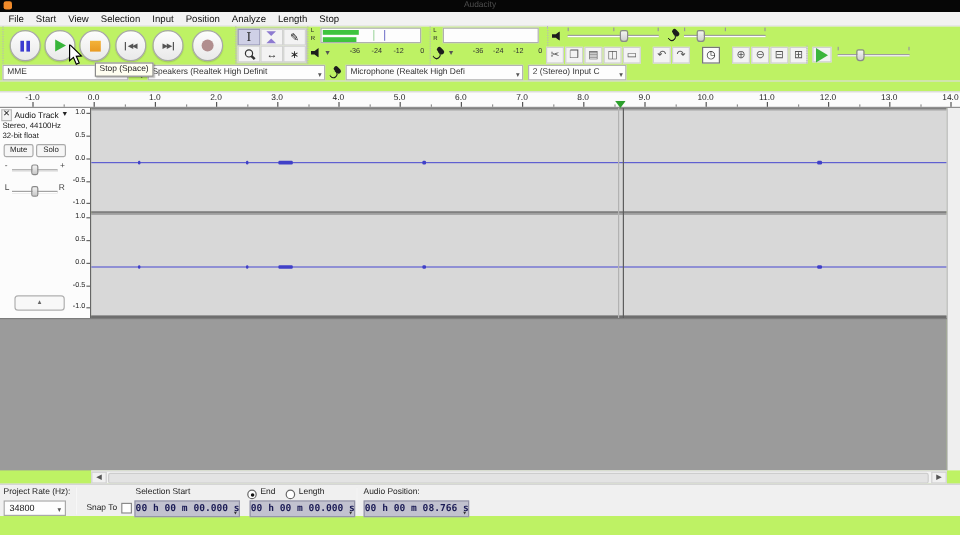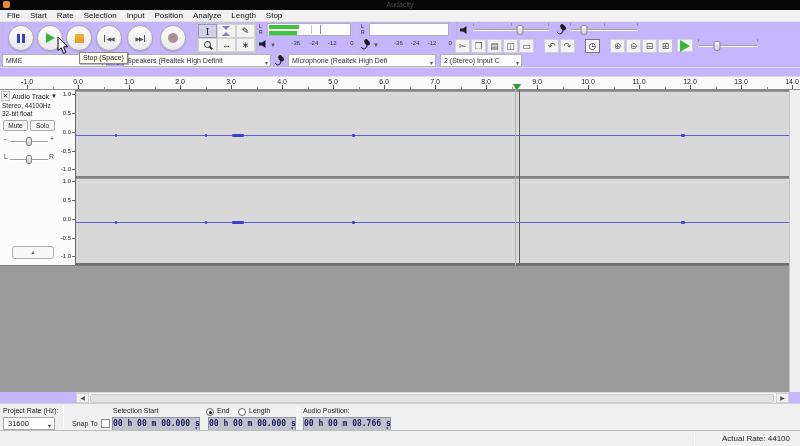--- a/index.html
+++ b/index.html
@@ -1,18 +1,18 @@
 <!DOCTYPE html>
 <html><head>
 <meta charset="utf-8">
 <style>
   *{margin:0;padding:0;box-sizing:border-box}
   html,body{width:800px;height:446px;overflow:hidden}
   body{font-family:"Liberation Sans","DejaVu Sans",sans-serif;background:#f0f0f0;position:relative}
-  #app{position:absolute;left:0;top:0;width:800px;height:446px;background:#c4b5fd;overflow:hidden}
+  #app{position:absolute;left:0;top:0;width:800px;height:446px;background:#bef264;overflow:hidden}
   .abs{position:absolute}
 
   
   #titlebar{left:0;top:0;width:800px;height:10px;background:#060606;color:#4f4f4f;font-size:7px;text-align:center;line-height:10px}
   #app-logo{left:3px;top:1px;width:7px;height:7px;background:#ef8a2a;border-radius:2px}
 
   
   #menubar{left:0;top:10px;width:800px;height:12px;background:#f2f2f2;display:flex;align-items:center;padding-left:2px;border-bottom:1px solid #e4e4e4}
   .menu-item{font-size:8px;color:#111;padding:0 5px;line-height:12px}
 
@@ -143,21 +143,21 @@
 <div id="app">
 
   <div class="abs" id="titlebar">
     <div class="abs" id="app-logo"></div>
     <span>Audacity</span>
   </div>
 
   <div class="abs" id="menubar">
       <span class="menu-item">File</span>
       <span class="menu-item">Start</span>
-      <span class="menu-item">Rate</span>
+      <span class="menu-item">View</span>
       <span class="menu-item">Selection</span>
       <span class="menu-item">Input</span>
       <span class="menu-item">Position</span>
       <span class="menu-item">Analyze</span>
       <span class="menu-item">Length</span>
       <span class="menu-item">Stop</span>
     </div>
 
   <div class="abs" id="toolbar1">
 
@@ -452,38 +452,34 @@
   <div class="abs" id="emptyarea"></div>
 
   <div class="abs" id="hscroll">
     <div class="scr-arrow" style="left:0">◀</div>
     <div id="scr-thumb"></div>
     <div class="scr-arrow" style="right:0">▶</div>
   </div>
 
   <div class="abs" id="seltoolbar">
     <span class="sel-label" style="left:3px">Project Rate (Hz):</span>
-    <div id="rate-select"><span>31600</span><span class="ddarrow">▾</span></div>
+    <div id="rate-select"><span>34800</span><span class="ddarrow">▾</span></div>
     <div class="vsep" style="left:63px"></div>
     <span class="sel-label" style="left:72px;top:16px">Snap To</span>
     <div id="snap-check"></div>
     <span class="sel-label" style="left:113px">Selection Start</span>
     <div class="radio on" style="left:206px"></div>
     <span class="sel-label" style="left:217px">End</span>
     <div class="radio" style="left:238px"></div>
     <span class="sel-label" style="left:249px">Length</span>
     <div class="timebox" style="left:112px"><span>00 h 00 m 00.000 s</span><span class="ddarrow">▾</span></div>
     <div class="timebox" style="left:208px"><span>00 h 00 m 00.000 s</span><span class="ddarrow">▾</span></div>
     <div class="vsep" style="left:297px"></div>
     <span class="sel-label" style="left:303px">Audio Position:</span>
     <div class="timebox" style="left:303px"><span>00 h 00 m 08.766 s</span><span class="ddarrow">▾</span></div>
   </div>
 
-  <div class="abs" id="statusbar">
-    <div id="status-sep"></div>
-    <span id="actual-rate">Actual Rate: 44100</span>
-  </div>
 
   <svg class="abs" id="cursor" viewBox="0 0 12 18">
     <path d="M1 0 L1 13.5 L4.2 10.8 L6.6 16.5 L9 15.4 L6.6 9.9 L10.8 9.6 Z" fill="#ffffff" stroke="#000000" stroke-width="1"></path>
   </svg>
 
 </div>
 
 </body></html>

